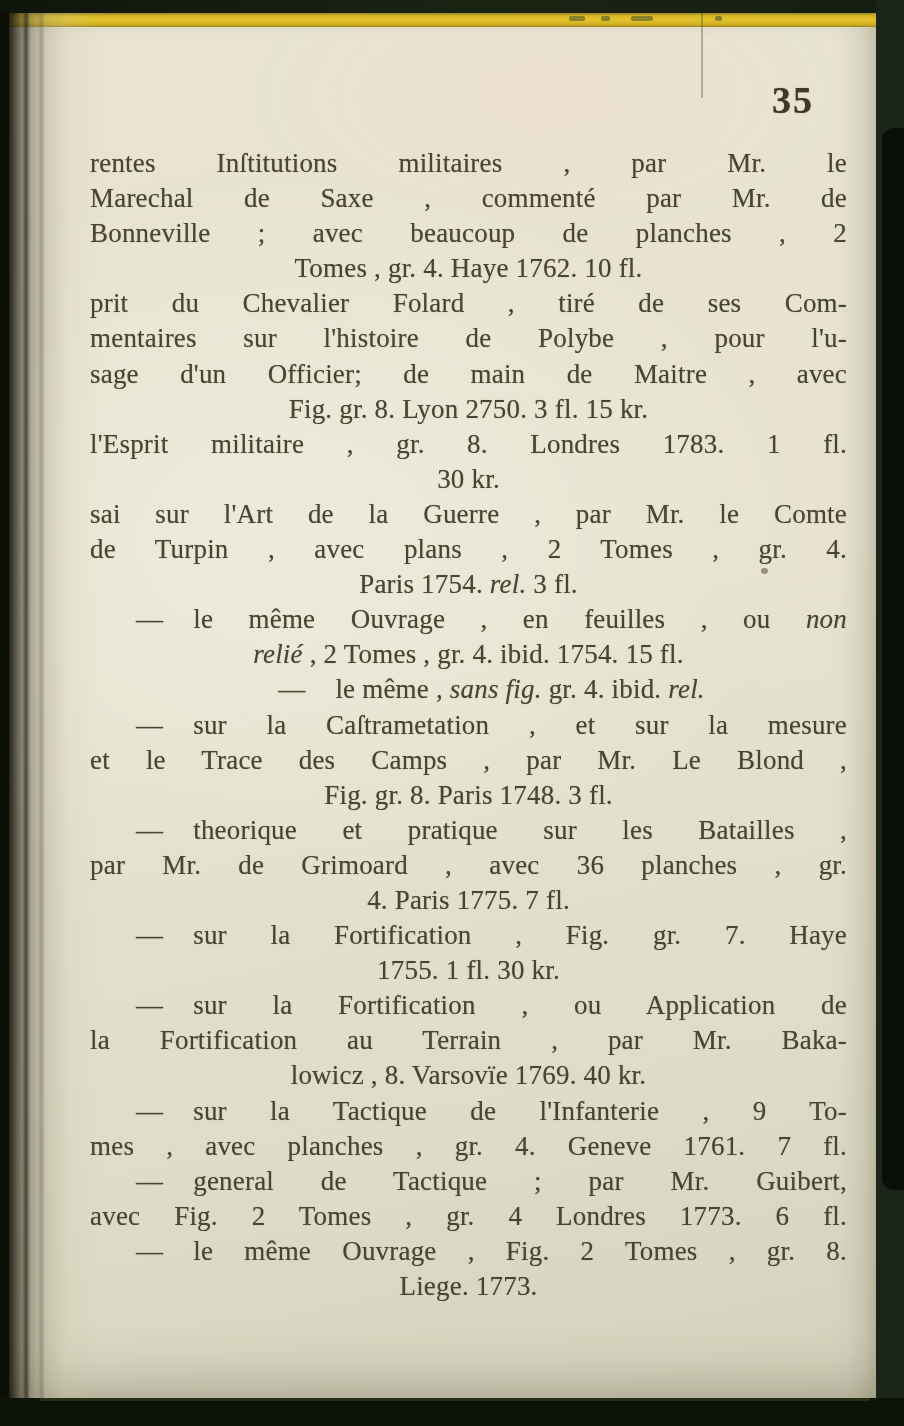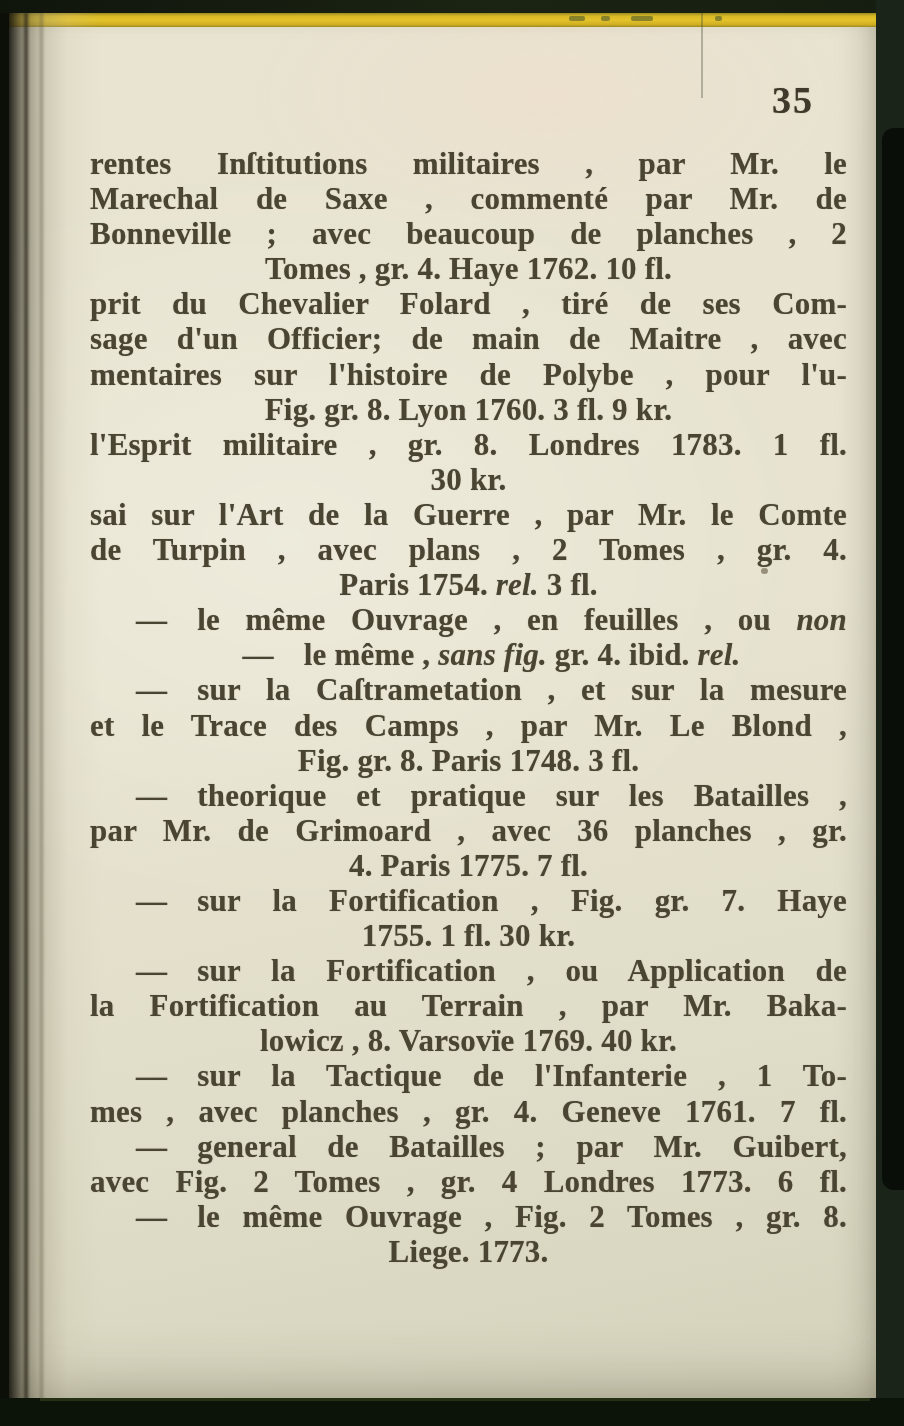--- a/index.html
+++ b/index.html
@@ -51,21 +51,21 @@
   .speck{position:absolute;left:752px;top:556px;width:7px;height:6px;border-radius:50%;
     background:#8a816b;opacity:.85;}
   
   .page-number{
     position:absolute;right:62px;top:66px;
     font-size:38px;font-weight:700;color:var(--number_ink,#3e392a);
     letter-spacing:2px;text-shadow:0 0 1px rgba(62,57,42,.6);
   }
   .text-block{
     position:absolute;left:81px;top:134px;width:757px;
-    font-size:31px;font-weight:700;color:var(--ink,#4a4433);
+    font-size:27px;font-weight:400;color:var(--ink,#4a4433);
     text-shadow:0 0 1px rgba(74,68,51,.45);
     letter-spacing:.2px;
   }
   .line{height:35.1px;line-height:35.1px;white-space:normal;text-align:center;}
   .line.just{text-align:justify;text-align-last:justify;}
   .line.dashline{padding-left:46px;}
   .dash{margin-right:30px;}
   .it{font-style:italic;}
 </style>
 </head>
@@ -87,44 +87,45 @@
     <div class="speck"></div>
 
     <div class="page-number">35</div>
 
     <div class="text-block">
         <div class="line just"><span>rentes Inſtitutions militaires , par Mr. le</span></div>
         <div class="line just"><span>Marechal de Saxe , commenté par Mr. de</span></div>
         <div class="line just"><span>Bonneville ; avec beaucoup de planches , 2</span></div>
         <div class="line"><span>Tomes , gr. 4. Haye 1762. 10 fl.</span></div>
         <div class="line just"><span>prit du Chevalier Folard , tiré de ses Com-</span></div>
+        <div class="line just"><span>mentaires sur l'histoire de Polybe , pour l'u-</span></div>
         <div class="line just"><span>sage d'un Officier; de main de Maitre , avec</span></div>
-        <div class="line just"><span>mentaires sur l'histoire de Polybe , pour l'u-</span></div>
-        <div class="line"><span>Fig. gr. 8. Lyon 1760. 3 fl. 9 kr.</span></div>
+        <div class="line"><span>Fig. gr. 8. Lyon 2750. 3 fl. 15 kr.</span></div>
         <div class="line just"><span>l'Esprit militaire , gr. 8. Londres 1783. 1 fl.</span></div>
         <div class="line"><span>30 kr.</span></div>
         <div class="line just"><span>sai sur l'Art de la Guerre , par Mr. le Comte</span></div>
         <div class="line just"><span>de Turpin , avec plans , 2 Tomes , gr. 4.</span></div>
         <div class="line"><span>Paris 1754. </span><span class="it">rel.</span><span> 3 fl.</span></div>
         <div class="line just dashline"><span class="dash">—</span><span>le même Ouvrage , en feuilles , ou </span><span class="it">non</span></div>
+        <div class="line"><span class="it">relié</span><span> , 2 Tomes , gr. 4. ibid. 1754. 15 fl.</span></div>
         <div class="line dashline"><span class="dash">—</span><span>le même , </span><span class="it">sans fig.</span><span> gr. 4. ibid. </span><span class="it">rel.</span></div>
         <div class="line just dashline"><span class="dash">—</span><span>sur la Caſtrametation , et sur la mesure</span></div>
         <div class="line just"><span>et le Trace des Camps , par Mr. Le Blond ,</span></div>
         <div class="line"><span>Fig. gr. 8. Paris 1748. 3 fl.</span></div>
         <div class="line just dashline"><span class="dash">—</span><span>theorique et pratique sur les Batailles ,</span></div>
         <div class="line just"><span>par Mr. de Grimoard , avec 36 planches , gr.</span></div>
         <div class="line"><span>4. Paris 1775. 7 fl.</span></div>
         <div class="line just dashline"><span class="dash">—</span><span>sur la Fortification , Fig. gr. 7. Haye</span></div>
         <div class="line"><span>1755. 1 fl. 30 kr.</span></div>
         <div class="line just dashline"><span class="dash">—</span><span>sur la Fortification , ou Application de</span></div>
         <div class="line just"><span>la Fortification au Terrain , par Mr. Baka-</span></div>
         <div class="line"><span>lowicz , 8. Varsovïe 1769. 40 kr.</span></div>
-        <div class="line just dashline"><span class="dash">—</span><span>sur la Tactique de l'Infanterie , 1 To-</span></div>
+        <div class="line just dashline"><span class="dash">—</span><span>sur la Tactique de l'Infanterie , 9 To-</span></div>
         <div class="line just"><span>mes , avec planches , gr. 4. Geneve 1761. 7 fl.</span></div>
-        <div class="line just dashline"><span class="dash">—</span><span>general de Batailles ; par Mr. Guibert,</span></div>
+        <div class="line just dashline"><span class="dash">—</span><span>general de Tactique ; par Mr. Guibert,</span></div>
         <div class="line just"><span>avec Fig. 2 Tomes , gr. 4 Londres 1773. 6 fl.</span></div>
         <div class="line just dashline"><span class="dash">—</span><span>le même Ouvrage , Fig. 2 Tomes , gr. 8.</span></div>
         <div class="line"><span>Liege. 1773.</span></div>
       </div>
   </div>
 
   <div class="spine-strip"></div>
   <div class="top-bar"></div>
   <div class="right-col">
     <div class="right-void"></div>

